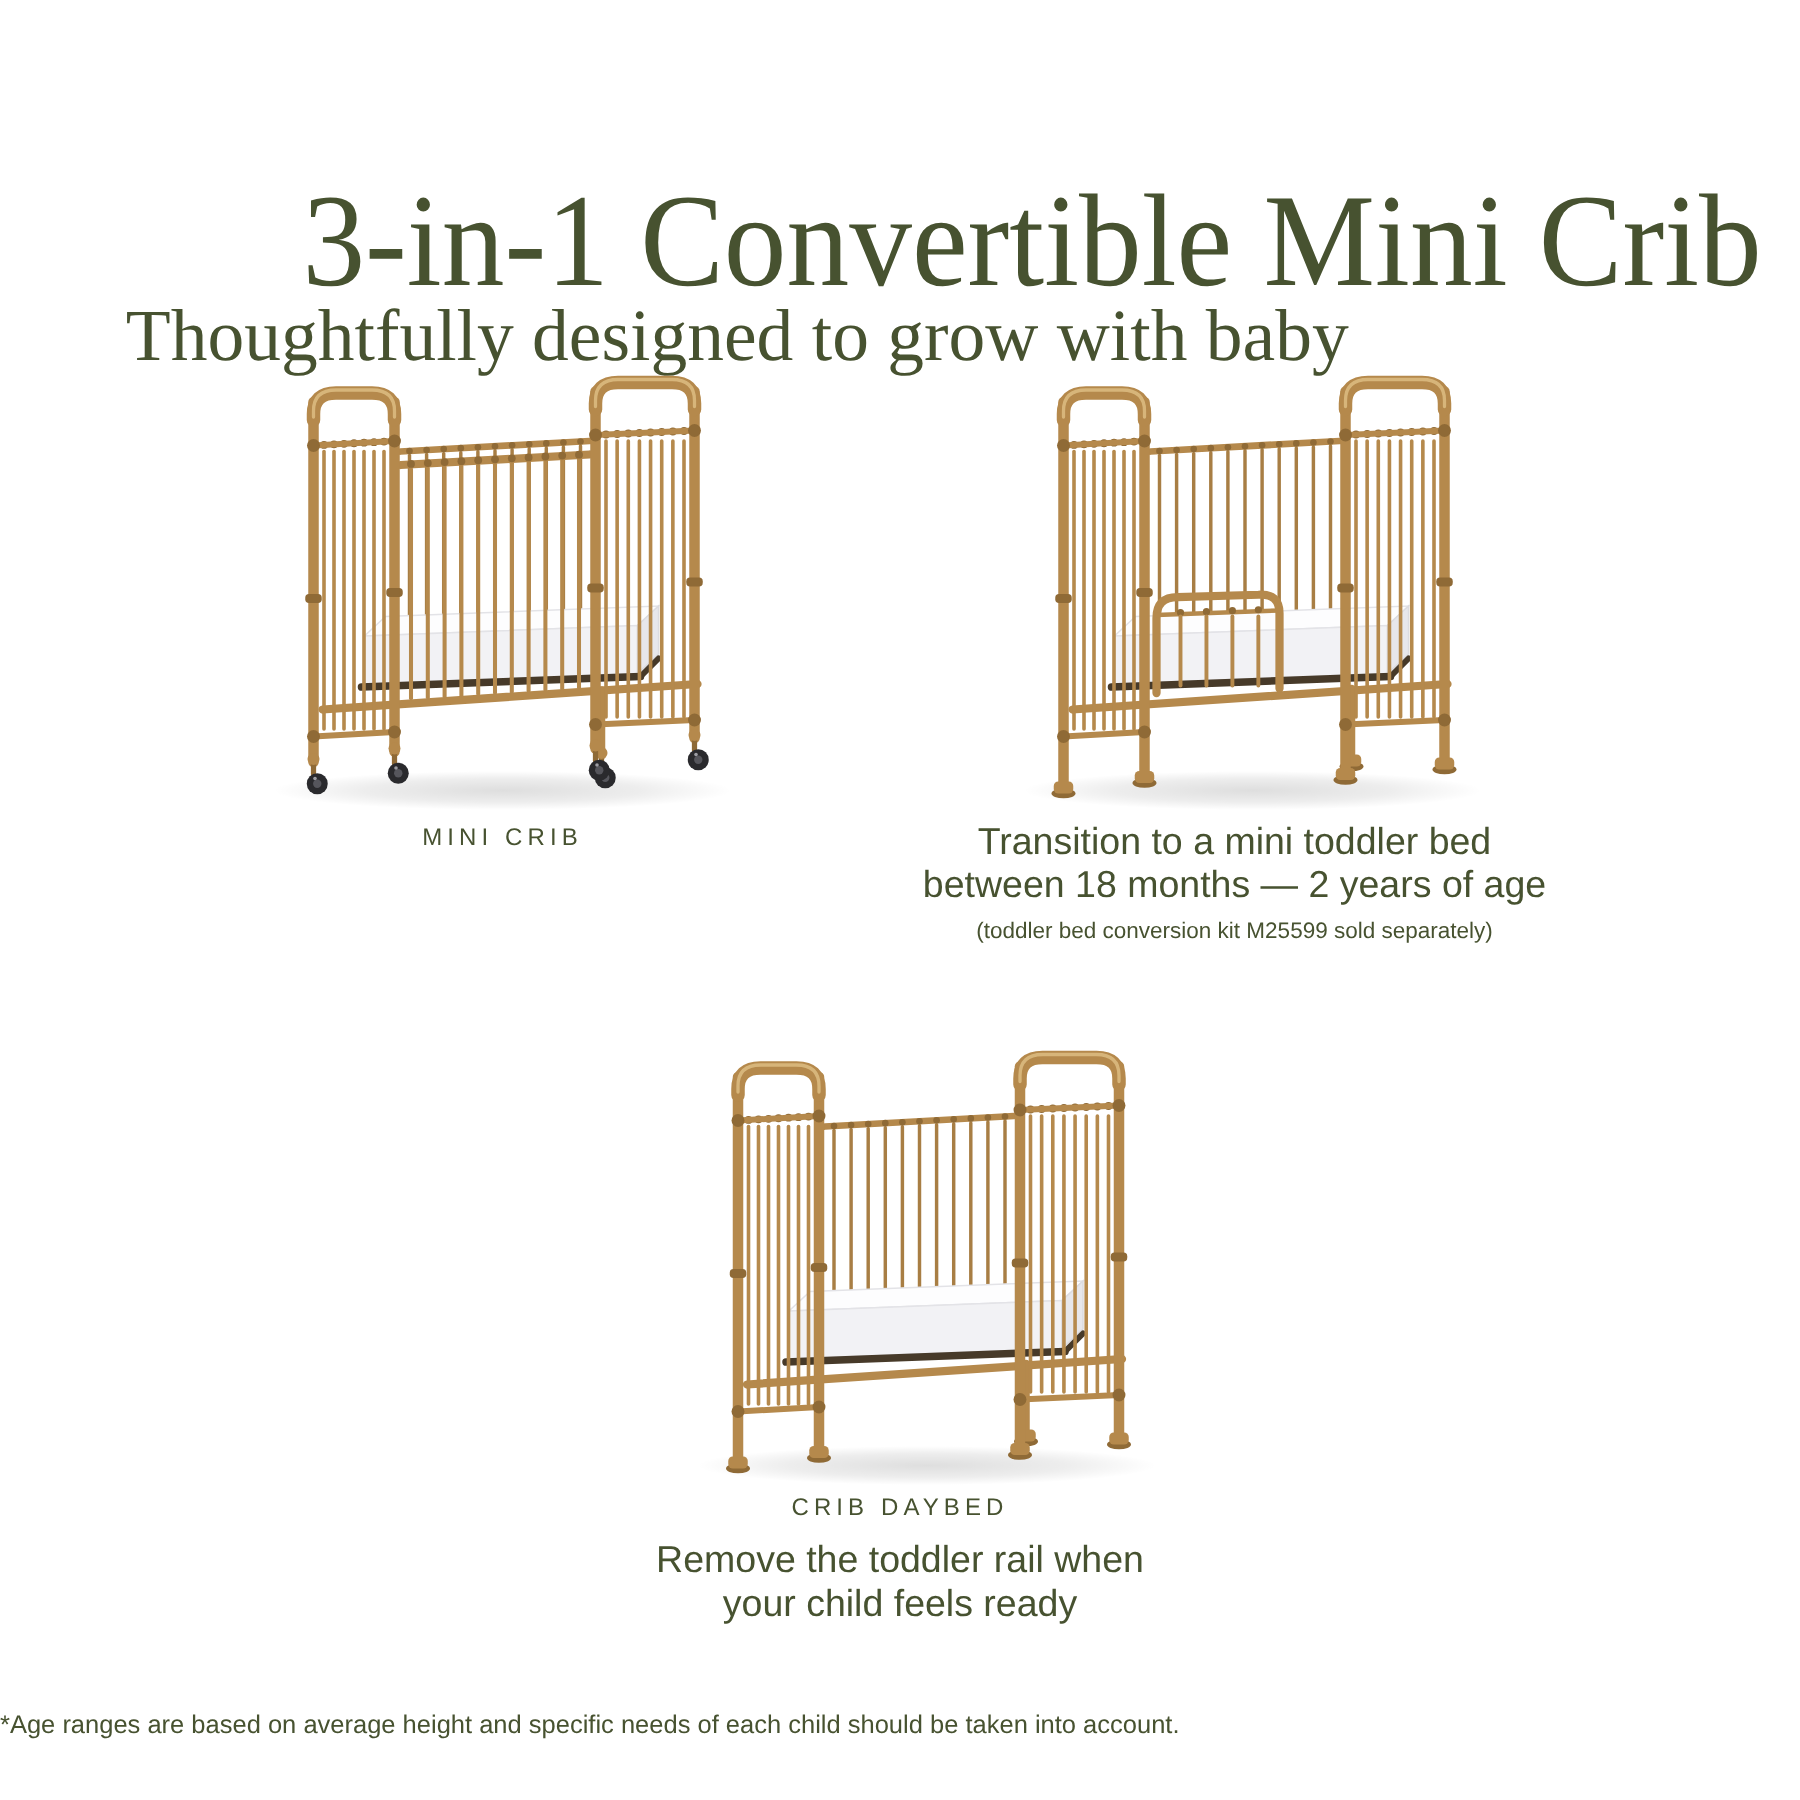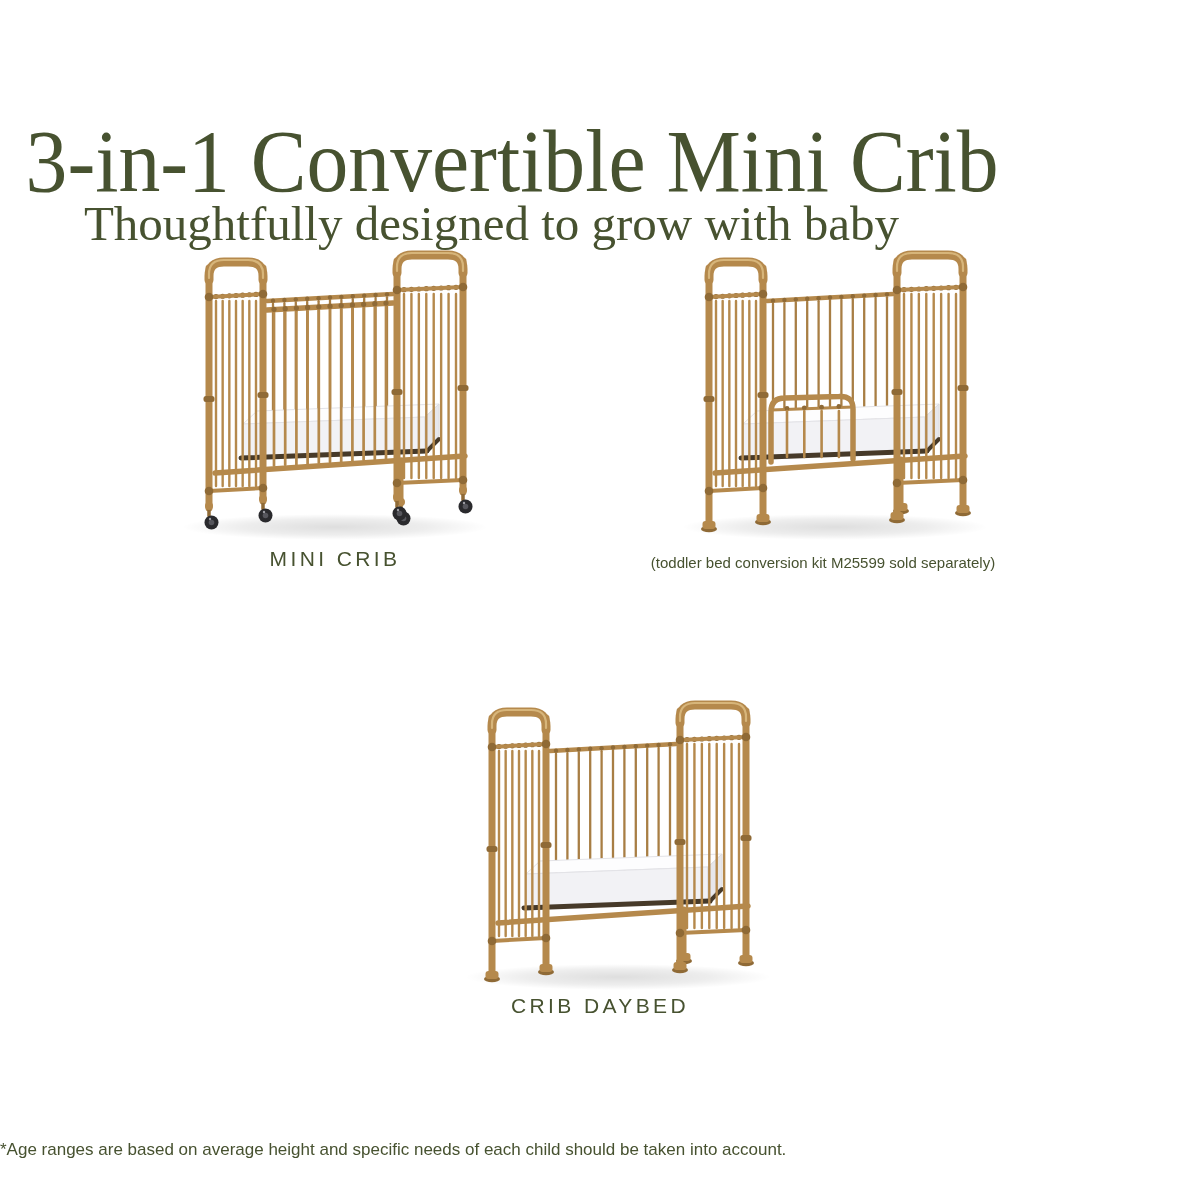--- a/index.html
+++ b/index.html
@@ -2,41 +2,41 @@
 <html><head>
 <meta charset="utf-8">
 <style>
   html,body{margin:0;padding:0;}
   body{
     width:1200px;height:1200px;background:#ffffff;position:relative;overflow:hidden;
     font-family:"Liberation Sans",sans-serif;color:#475230;
   }
   .abs{position:absolute;}
   .title{
-    top:59px;left:0;width:1200px;text-align:left;
+    top:59px;left:0;width:1200px;text-align:right;
     font-family:"Liberation Serif",serif;font-weight:400;font-size:88px;line-height:1;
     white-space:nowrap;
     text-decoration:underline;
   }
   .title-inner{display:inline-block;transform:scaleX(.95);transform-origin:50% 50%;}
   .subtitle{
     top:157px;left:0;width:983px;text-align:center;
     font-family:"Liberation Serif",serif;font-weight:400;font-size:49px;line-height:52px;
     white-space:nowrap;
   }
   .art{width:330px;height:300px;}
   #art-0{left:175px;top:246px;}
   #art-1{left:675px;top:246px;}
   #art-2{left:458px;top:696px;}
   .caption{width:560px;text-align:center;}
   #cap-0{left:55px;top:547px;}
   #cap-1{left:543px;top:547px;}
   #cap-2{left:320px;top:994px;}
   .caption h3{
-    margin:0 0 8px 0;font-size:21px;font-weight:500;letter-spacing:3.4px;
+    margin:0 0 8px 0;font-size:16px;font-weight:500;letter-spacing:3.4px;
     line-height:24px;white-space:pre-line;
   }
   .caption p{margin:0;font-size:25px;line-height:29px;white-space:pre-line;}
   .caption .note{font-size:15px;line-height:19px;margin-top:6px;white-space:pre-line;}
   .footnote{
     top:1140px;left:0;width:1200px;font-size:17px;line-height:20px;
   }
 </style>
 </head>
 <body>
@@ -407,23 +407,27 @@
         <ellipse cx="288" cy="267" rx="8" ry="3.2" fill="#8f6a36"></ellipse>
         <rect x="281.5" y="259" width="13" height="8" rx="3" fill="#b5894c"></rect>
       </svg></div>
 
   <section class="abs caption" id="cap-0">
     <h3>MINI CRIB</h3>
     <p class="note"></p>
   </section>
 
   <section class="abs caption" id="cap-1">
+    <p>Transition to a mini toddler bed
+between 18 months — 2 years of age</p>
     <p class="note">(toddler bed conversion kit M25599 sold separately)</p>
   </section>
 
   <section class="abs caption" id="cap-2">
     <h3>CRIB DAYBED</h3>
+    <p>Remove the toddler rail when
+your child feels ready</p>
     <p class="note"></p>
   </section>
 
   <footer class="abs footnote">*Age ranges are based on average height and specific needs of each child should be taken into account.</footer>
 
 </main>
 
 </body></html>

